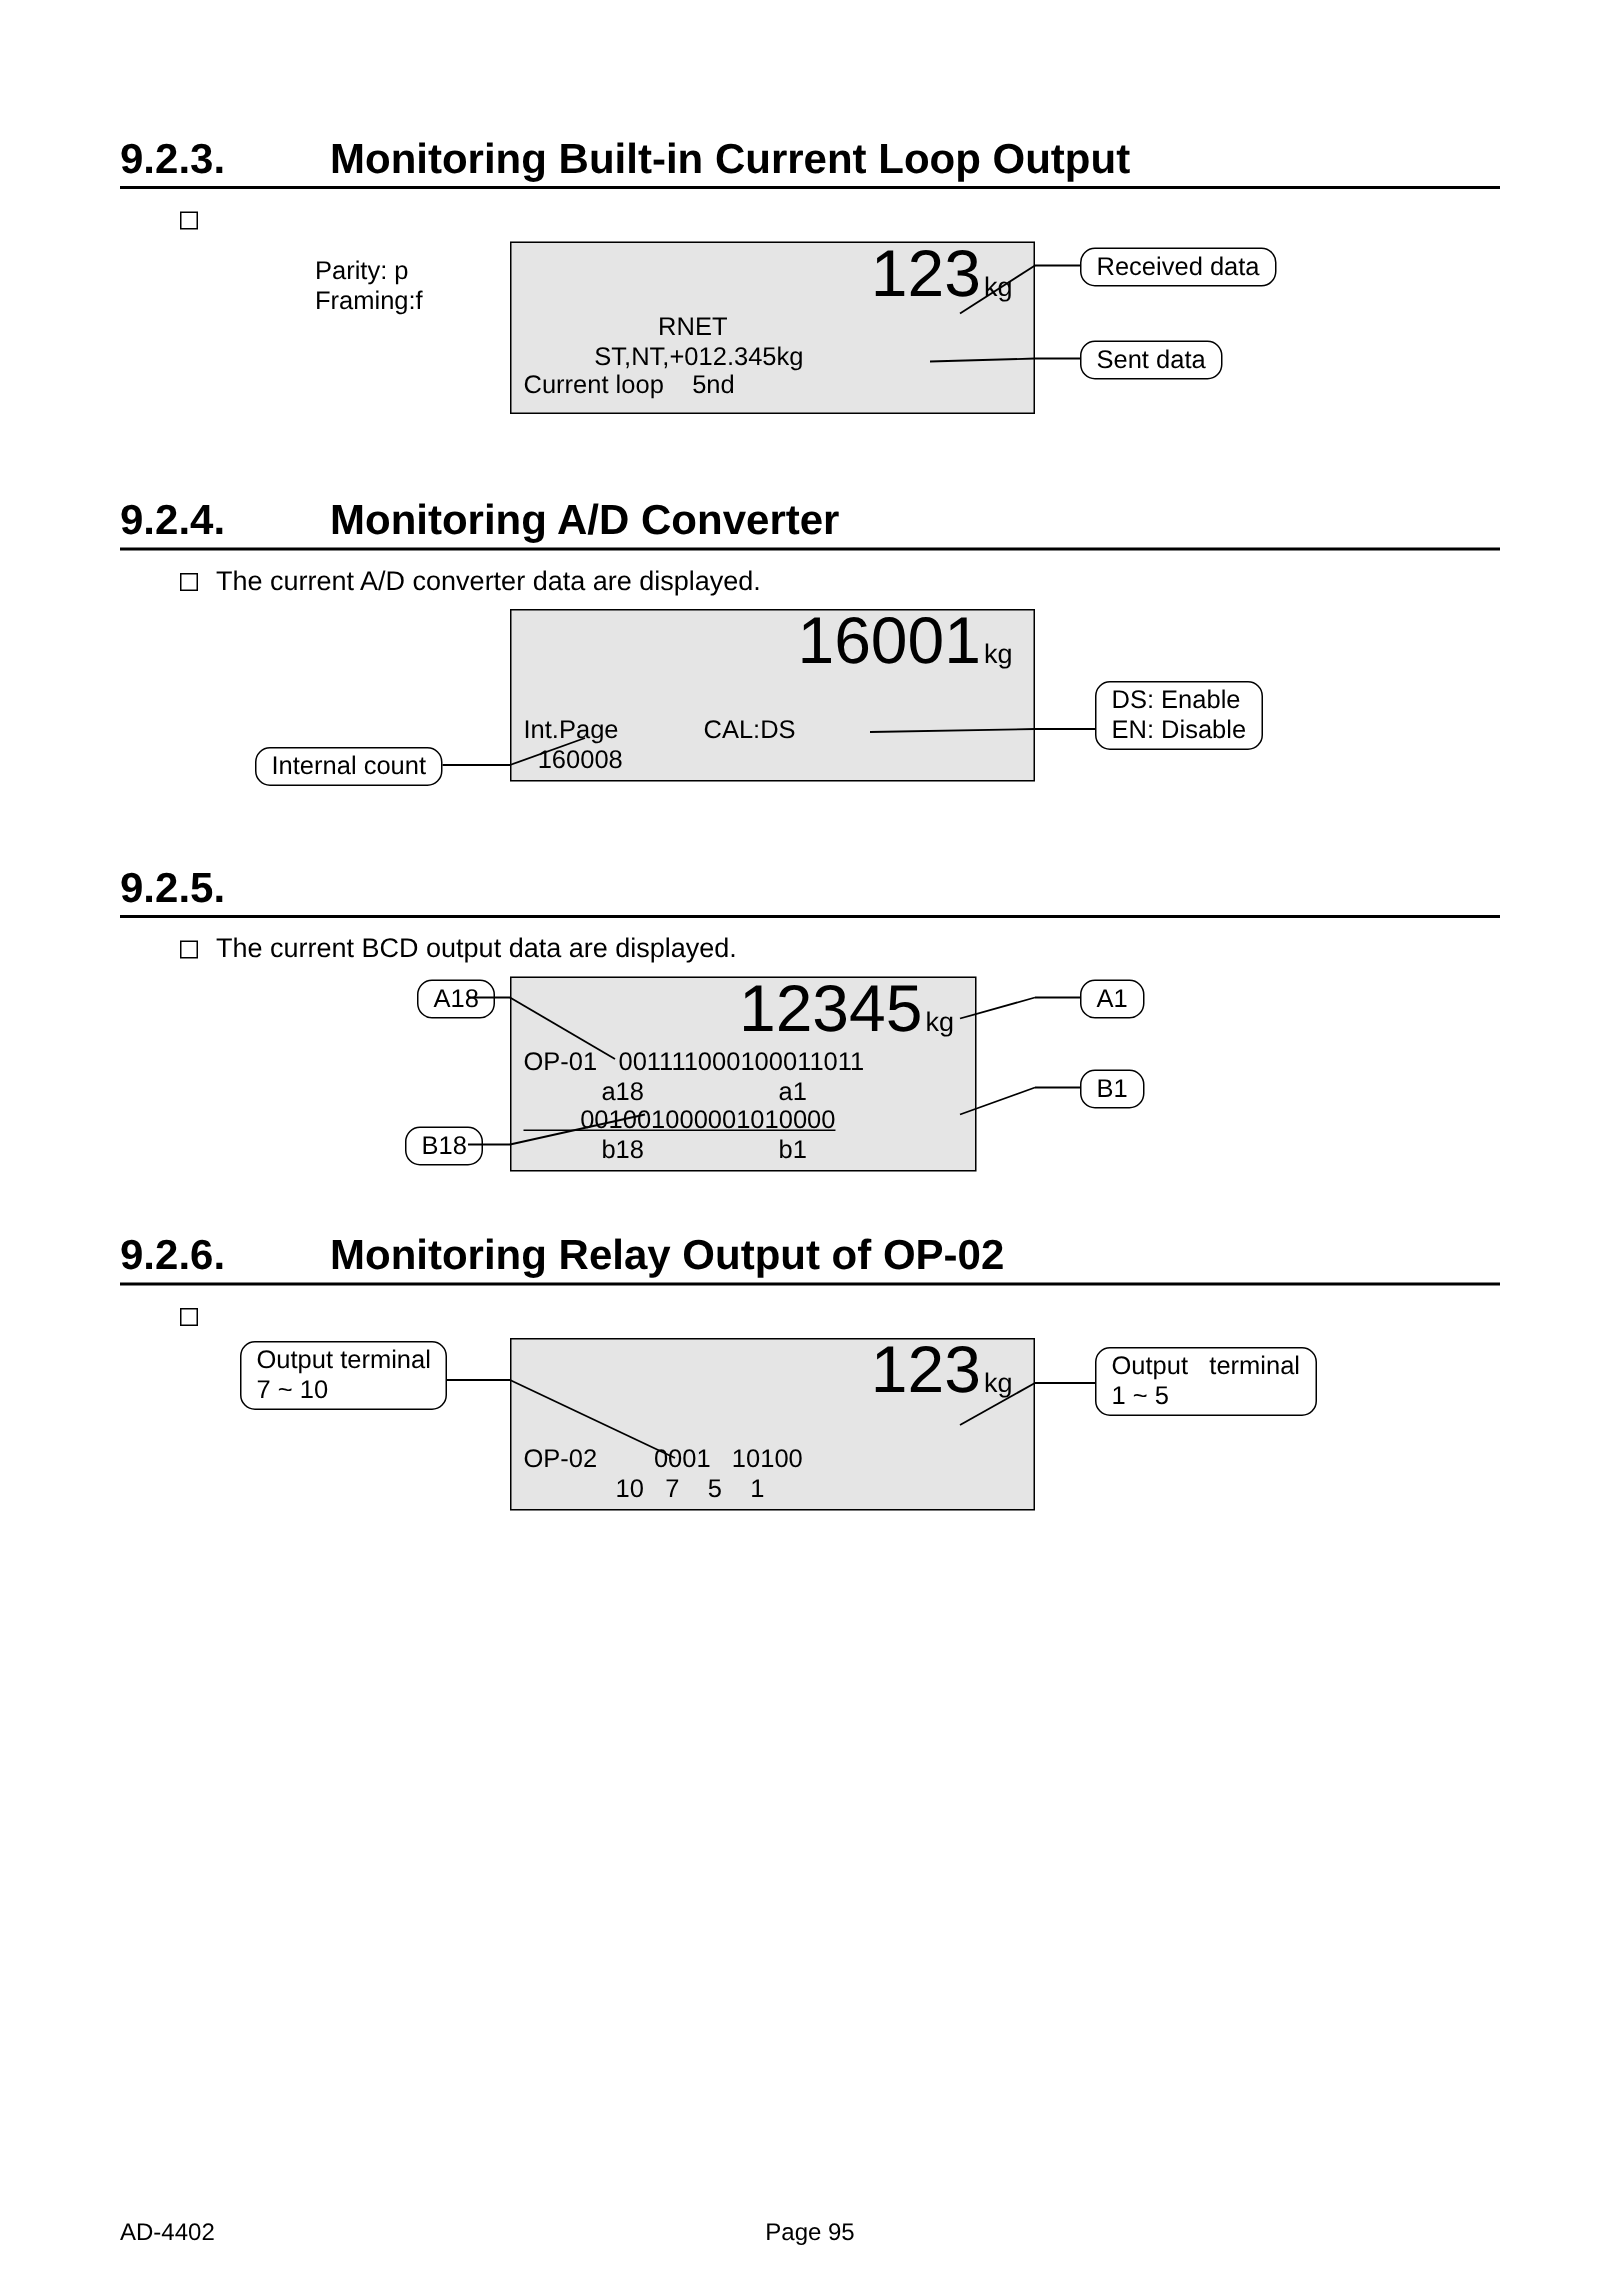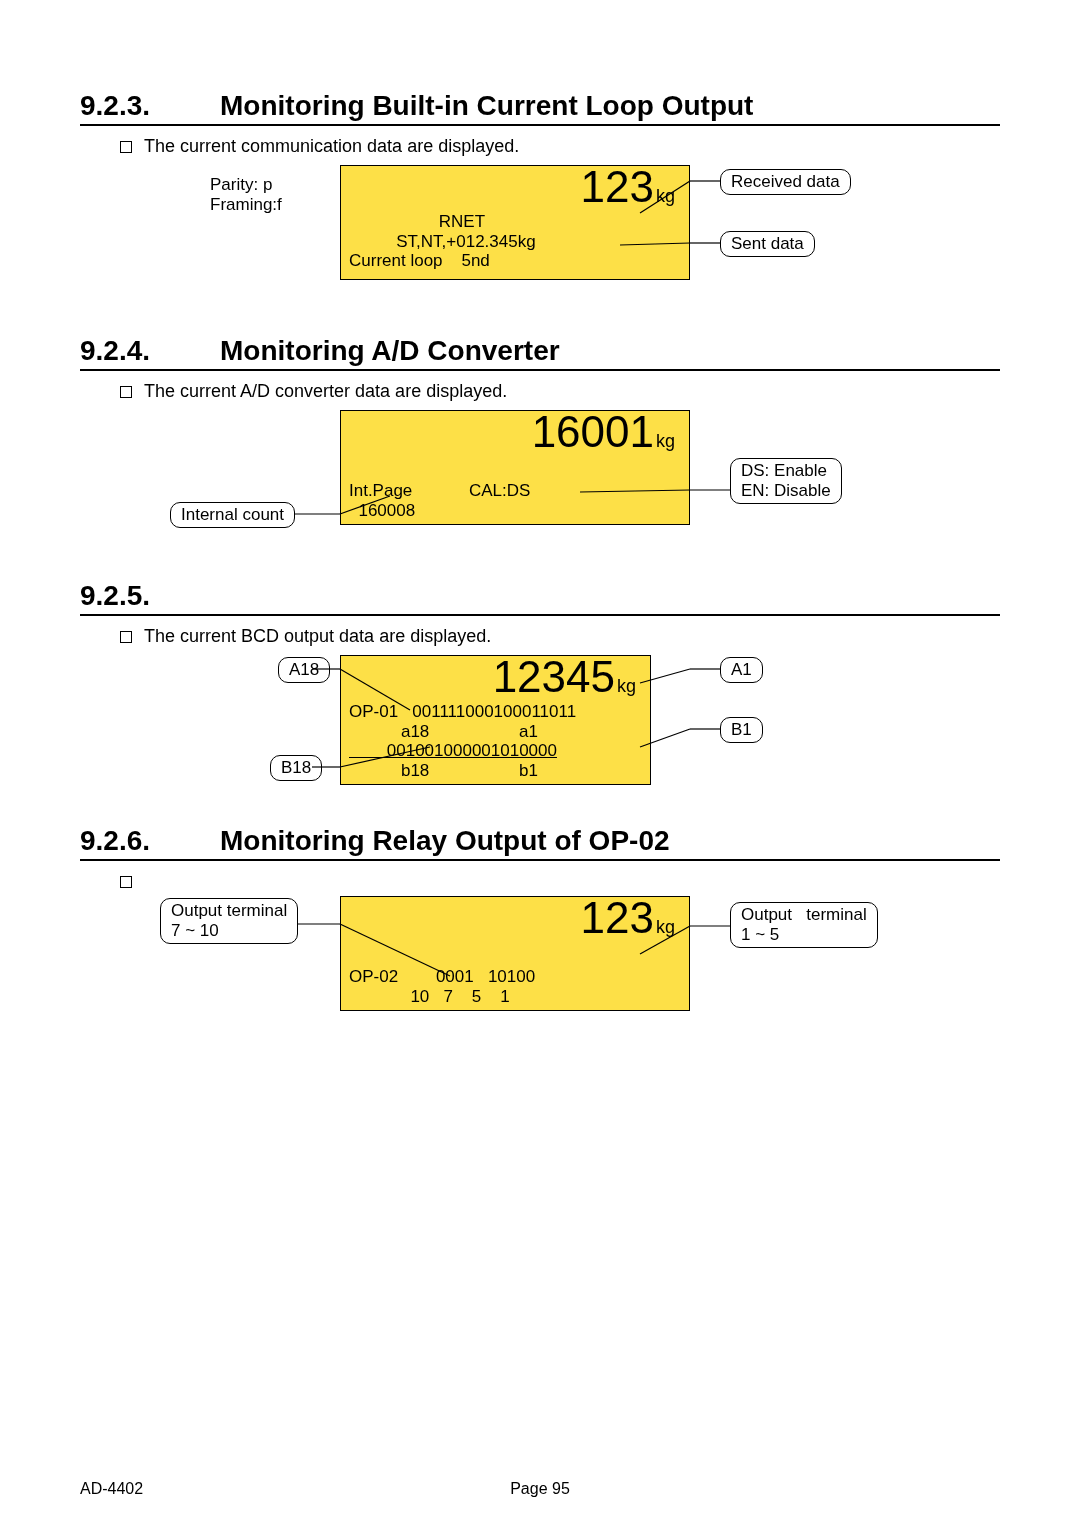--- a/index.html
+++ b/index.html
@@ -23,21 +23,21 @@
     display: flex;
   }
   h2.sec .num { width: 140px; display:inline-block;}
   .bullet-row { margin: 10px 0 8px 40px; display:flex; align-items:flex-start;}
   .bullet-row .sq { display:inline-block; width:10px;height:10px;border:1.5px solid #000; margin-right:12px; margin-top:5px;}
   .diagram-wrap { position: relative; height: 140px; margin: 6px 0 30px 0;}
   .diagram-wrap.h180 { height: 170px;}
   .lcd {
     position:absolute;
     border:1.5px solid #000;
-    background:#fde047;
+    background:#e5e5e5;
     box-sizing:border-box;
     padding: 4px 20px 6px 8px;
     font-family: Arial, sans-serif;
   }
   .big-read { position:absolute; right:14px; top:-4px; font-size:44px; font-weight:400;}
   .big-read .unit { font-size:18px; vertical-align: baseline; margin-left:2px;}
   .lcd .line { font-size:17px; line-height:1.15; white-space:pre;}
   .callout {
     position:absolute;
     border:1.5px solid #000;
@@ -55,21 +55,20 @@
 </style>
 </head>
 <body>
 
 <h2 class="sec">
   <span class="num">9.2.3.</span>
   <span>Monitoring Built-in Current Loop Output</span>
 </h2>
 <div class="bullet-row">
   <span class="sq"></span>
-  <span>The current communication data are displayed.</span>
 </div>
 <div class="diagram-wrap">
   <div class="note" style="left:130px; top:10px; white-space:pre;">Parity: p
 Framing:f</div>
   <div class="lcd" style="left:260px; top:0; width:350px; height:115px;">
     <div class="big-read">
       <span>123</span><span class="unit">kg</span>
     </div>
     <div class="line" style="margin-top:42px;">                   RNET</div>
     <div class="line">          ST,NT,+012.345kg</div>

